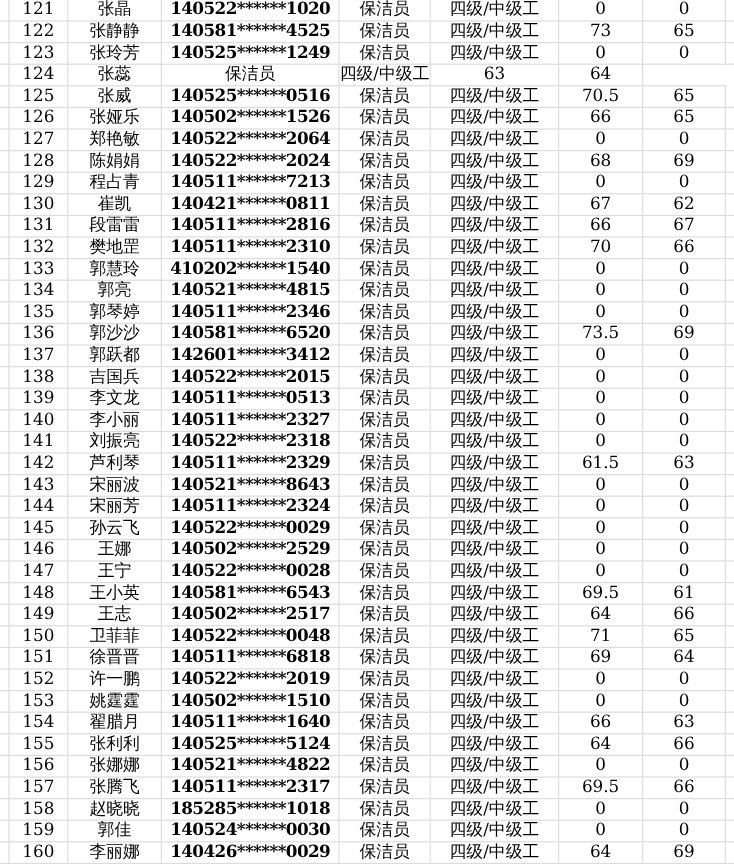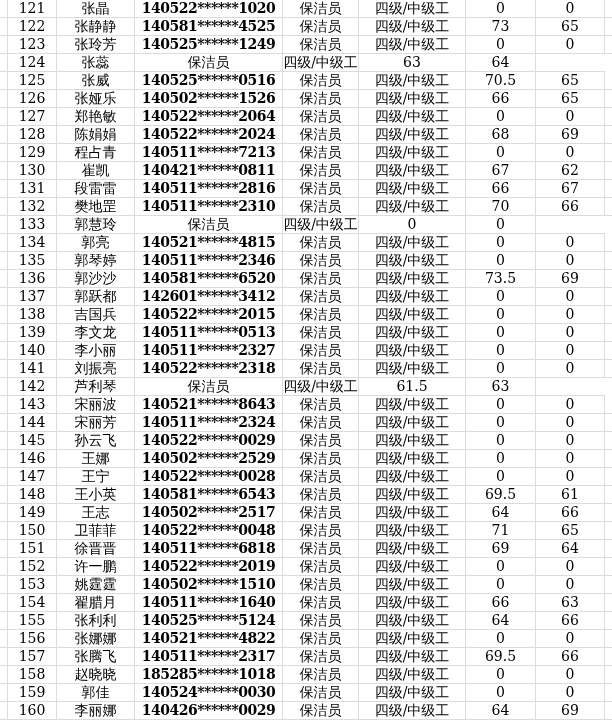--- a/index.html
+++ b/index.html
@@ -174,20 +174,21 @@
       <div class="cell c4">保洁员</div>
       <div class="cell c5">四级/中级工</div>
       <div class="cell c6">70</div>
       <div class="cell c7">66</div>
       <div class="cell c8"></div>
     </div>
     <div class="row">
       <div class="cell c0"></div>
       <div class="cell c1">133</div>
       <div class="cell c2">郭慧玲</div>
+      <div class="cell c3">410202******1540</div>
       <div class="cell c4">保洁员</div>
       <div class="cell c5">四级/中级工</div>
       <div class="cell c6">0</div>
       <div class="cell c7">0</div>
       <div class="cell c8"></div>
     </div>
     <div class="row">
       <div class="cell c0"></div>
       <div class="cell c1">134</div>
       <div class="cell c2">郭亮</div>
@@ -272,20 +273,21 @@
       <div class="cell c4">保洁员</div>
       <div class="cell c5">四级/中级工</div>
       <div class="cell c6">0</div>
       <div class="cell c7">0</div>
       <div class="cell c8"></div>
     </div>
     <div class="row">
       <div class="cell c0"></div>
       <div class="cell c1">142</div>
       <div class="cell c2">芦利琴</div>
+      <div class="cell c3">140511******2329</div>
       <div class="cell c4">保洁员</div>
       <div class="cell c5">四级/中级工</div>
       <div class="cell c6">61.5</div>
       <div class="cell c7">63</div>
       <div class="cell c8"></div>
     </div>
     <div class="row">
       <div class="cell c0"></div>
       <div class="cell c1">143</div>
       <div class="cell c2">宋丽波</div>

